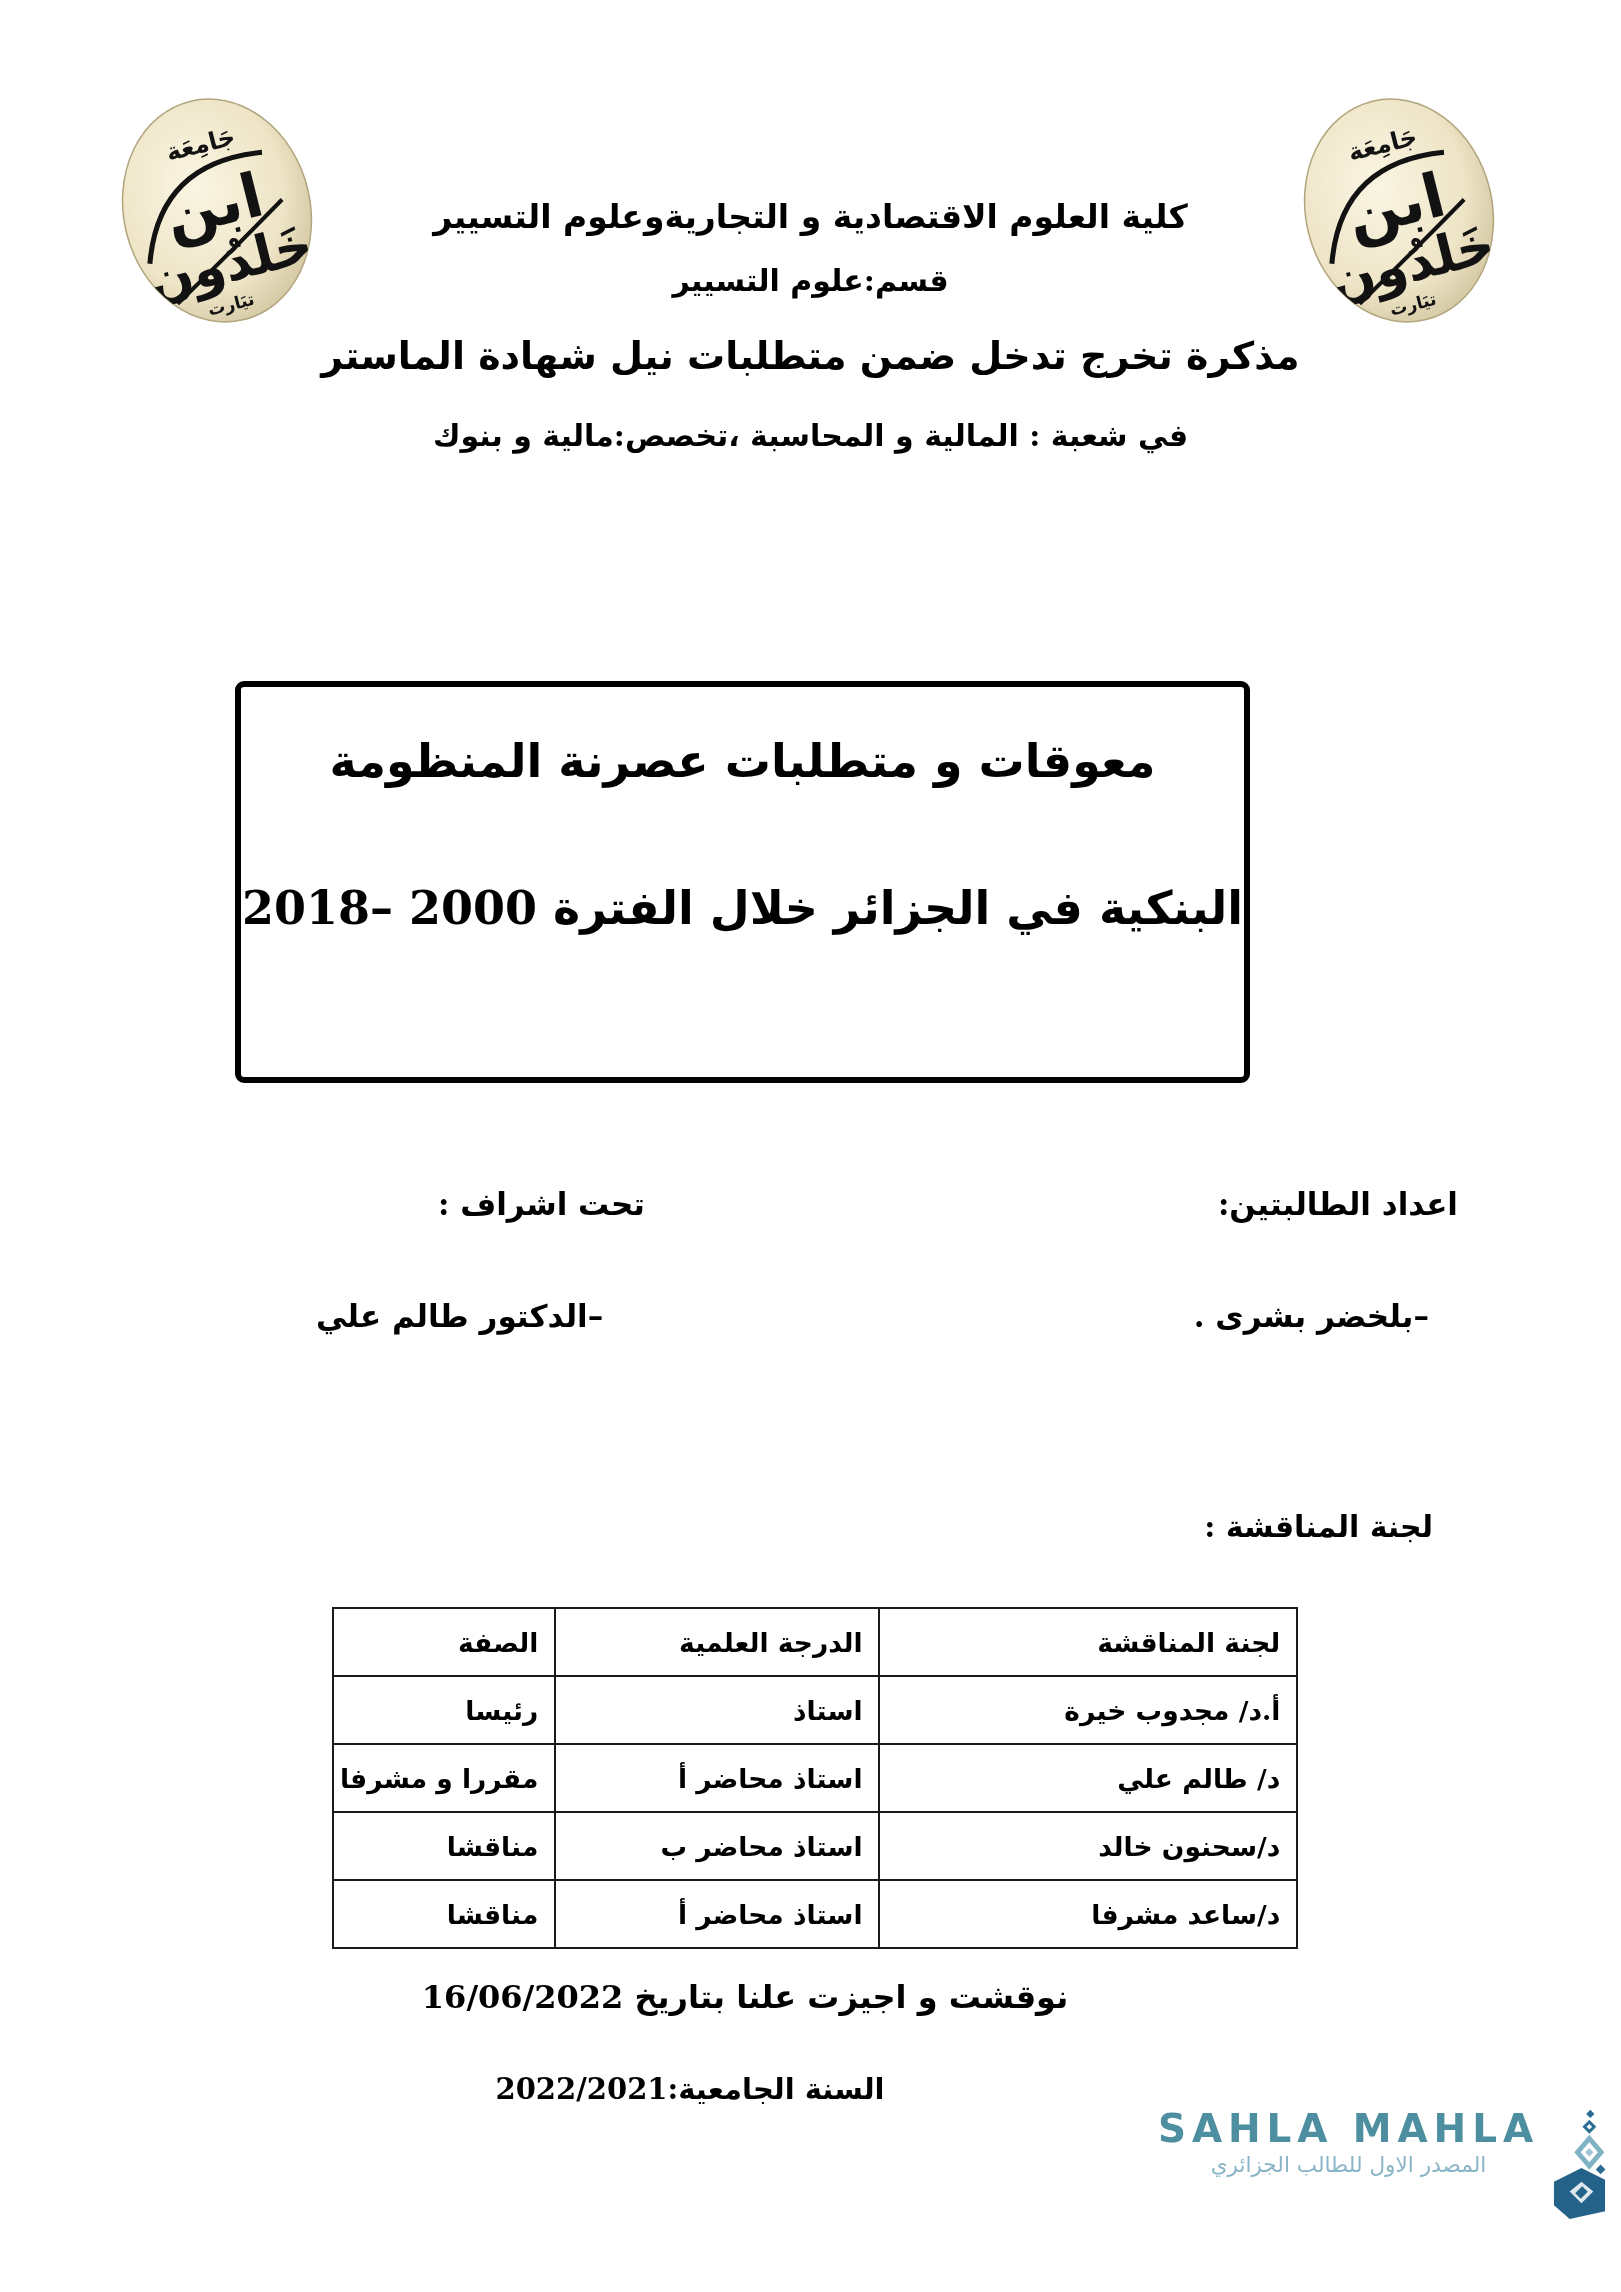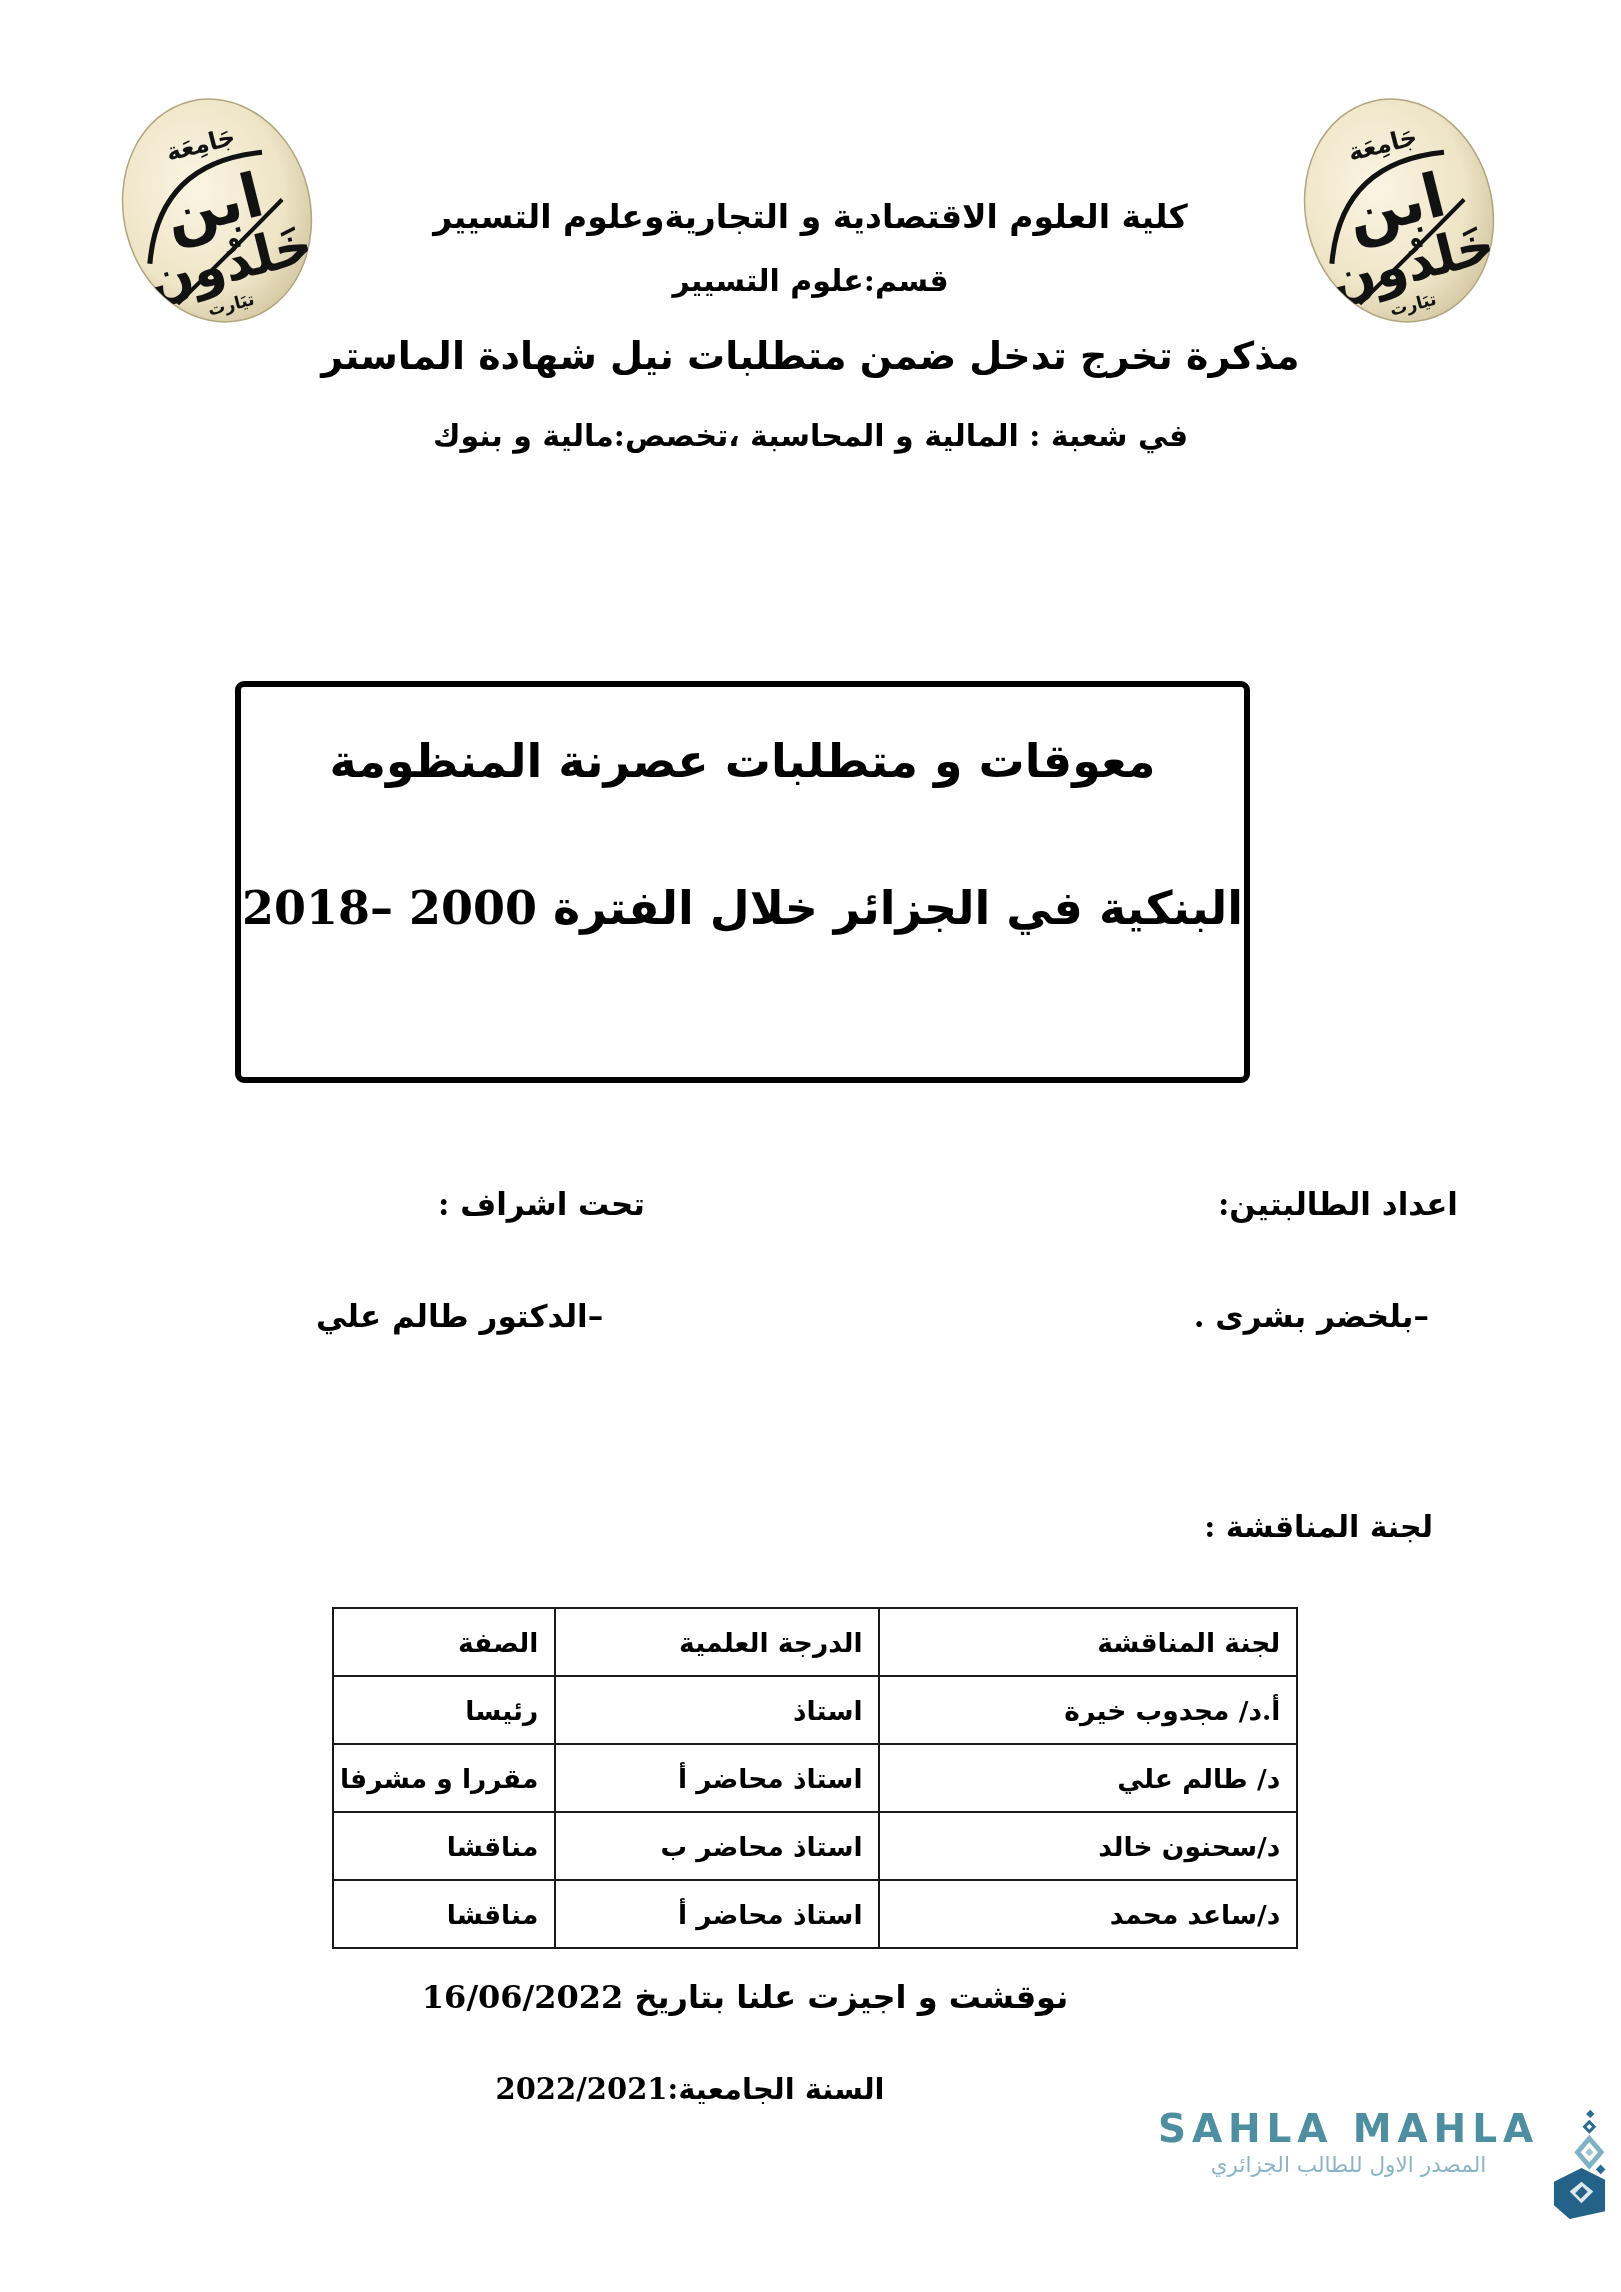--- a/index.html
+++ b/index.html
@@ -178,21 +178,21 @@
       <td>د/ طالم علي</td>
       <td>استاذ محاضر أ</td>
       <td>مقررا و مشرفا</td>
     </tr>
     <tr>
       <td>د/سحنون خالد</td>
       <td>استاذ محاضر ب</td>
       <td>مناقشا</td>
     </tr>
     <tr>
-      <td>د/ساعد محمد</td>
+      <td>د/ساعد مشرفا</td>
       <td>استاذ محاضر أ</td>
       <td>مناقشا</td>
     </tr>
   </tbody>
     </table>
 
   <div class="defense-line">نوقشت و  اجيزت علنا بتاريخ  16/06/2022</div>
   <div class="year-line">السنة الجامعية:2022/2021</div>
 
   <div class="brand">

